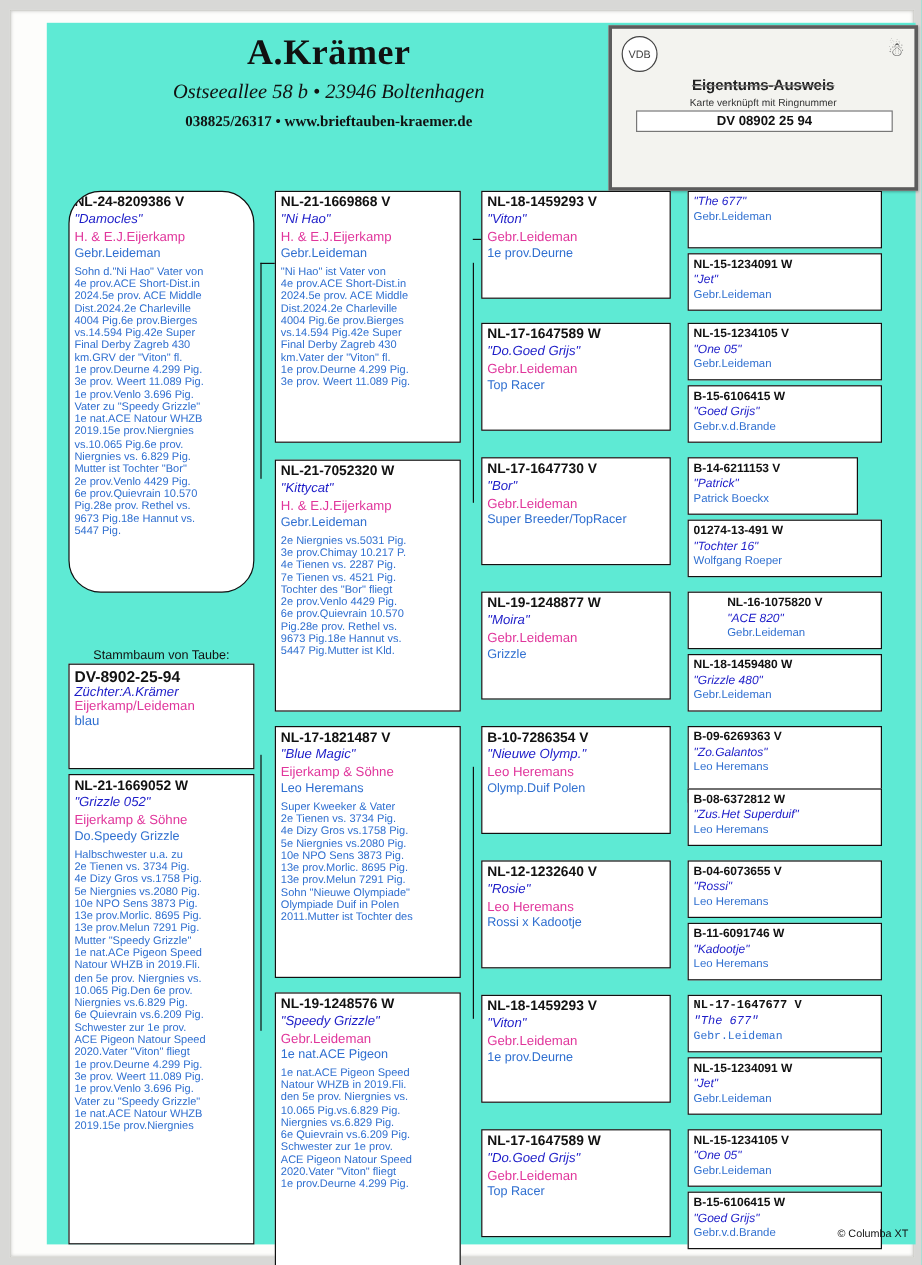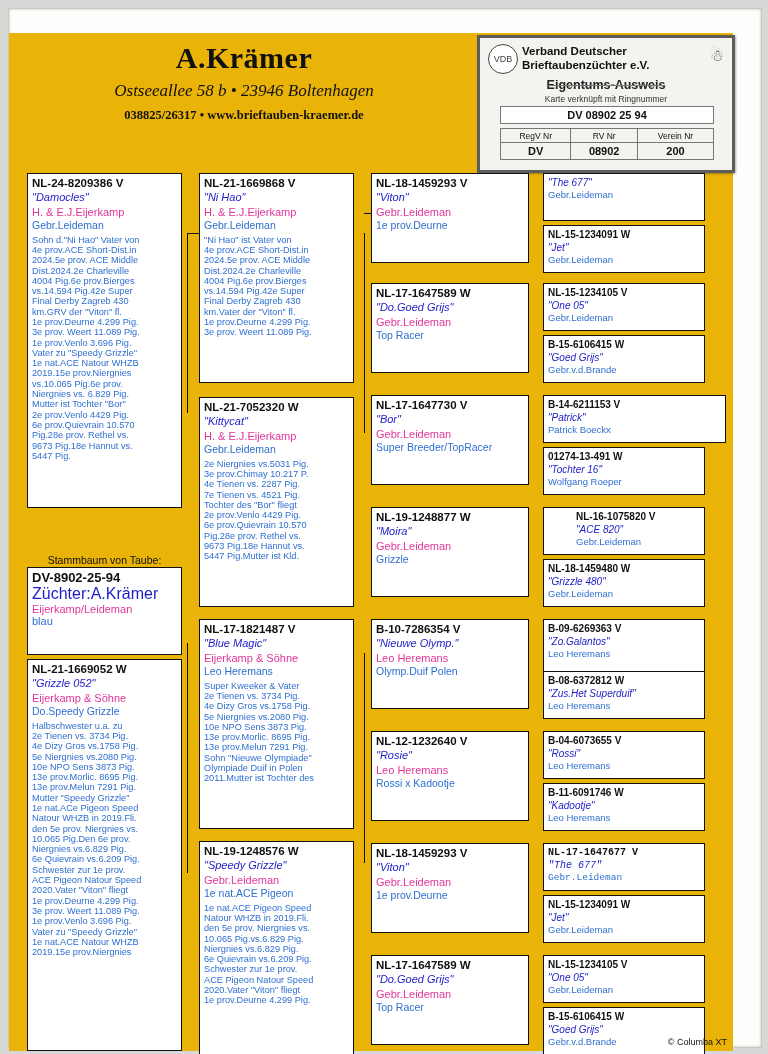--- a/index.html
+++ b/index.html
@@ -9,23 +9,22 @@
     font-family:"Liberation Sans", sans-serif;
     overflow:hidden;
   }
   .page{
     position:absolute;left:8px;top:8px;width:752px;height:1038px;
     background:#fdfdfb;
     border:1px solid #c9c9c5;
     box-shadow:0 0 3px rgba(0,0,0,.25) inset;
   }
   .sheet{
-    position:absolute;left:0;top:10px;width:724px;height:1018px;
-    background:#eab308;
-    margin-top:14px;
+    position:absolute;left:30px;top:10px;width:724px;height:1018px;
+    background:#5eead4;
   }
 
   
   .hdr{position:absolute;left:0;top:8px;width:470px;text-align:center;}
   .hdr .name{
     font-family:"Liberation Serif", serif;
     font-size:30px;font-weight:bold;letter-spacing:.5px;color:#111;
   }
   .hdr .addr{
     font-family:"Liberation Serif", serif;
@@ -88,21 +87,21 @@
   .note{font-size:9.2px;color:#2f6fd0;line-height:1.12;}
   .note-blue{font-size:10.5px;color:#2f6fd0;line-height:1.25;}
   .small-ring{font-size:10px;font-weight:bold;color:#111;line-height:1.3;}
   .small-nick{font-size:10px;font-style:italic;color:#1c1cc8;line-height:1.3;}
   .small-br{font-size:9.5px;color:#2f6fd0;line-height:1.3;}
 
   .stamm{
     position:absolute;font-size:10.5px;color:#111;text-align:center;line-height:1.3;
   }
   .owner-ring{font-size:13px;font-weight:bold;color:#111;}
-  .owner-z{font-size:16px;color:#1c1cc8;}
+  .owner-z{font-size:11px;font-style:italic;color:#1c1cc8;}
   .owner-e{font-size:11px;color:#e0359b;}
   .owner-c{font-size:11px;color:#2f6fd0;}
 
   
   .ln{position:absolute;background:#111;}
   .ln.h{height:1px;}
   .ln.v{width:1px;}
 
   .footer{
     position:absolute;right:6px;bottom:4px;font-size:9px;color:#111;
@@ -115,49 +114,34 @@
 <div class="sheet">
 
   <div class="hdr">
     <div class="name">A.Krämer</div>
     <div class="addr">Ostseeallee 58 b • 23946  Boltenhagen</div>
     <div class="contact">038825/26317   •   www.brieftauben-kraemer.de</div>
   </div>
 
   <div class="cert">
     <div class="logo">VDB</div>
-    <div class="org">Verband Deutscher Brieftaubenzüchter e.V.</div>
     <div class="bird">☃</div>
     <div class="title">Eigentums-Ausweis</div>
     <div class="sub">Karte verknüpft mit Ringnummer</div>
     <div class="ring">DV 08902 25 94</div>
-    <table>
-      <tbody>
-            <tr>
-        <td>RegV Nr</td>
-        <td>RV Nr</td>
-        <td>Verein Nr</td>
-      </tr>
-      <tr>
-        <td class="v">DV</td>
-        <td class="v">08902</td>
-        <td class="v">200</td>
-      </tr>
-    </tbody>
-        </table>
   </div>
 
   <div class="ln v" style="left:178px;top:200px;height:180px;"></div>
   <div class="ln v" style="left:178px;top:610px;height:230px;"></div>
   <div class="ln v" style="left:355px;top:200px;height:200px;"></div>
   <div class="ln v" style="left:355px;top:620px;height:210px;"></div>
   <div class="ln h" style="left:178px;top:200px;width:28px;"></div>
   <div class="ln h" style="left:355px;top:180px;width:20px;"></div>
 
-  <div class="box" style="left:18px;top:140px;width:155px;height:335px;">
+  <div class="box" style="left:18px;top:140px;width:155px;height:335px;border-radius:27px;">
     <div class="ring-no">NL-24-8209386 V</div>
     <div class="nick">"Damocles"</div>
     <div class="breeder">H. &amp; E.J.Eijerkamp</div>
     <div class="breeder2">Gebr.Leideman</div>
     <div class="note" style="white-space:pre-line;margin-top:2px;">Sohn d."Ni Hao" Vater von
 4e prov.ACE Short-Dist.in
 2024.5e prov. ACE Middle
 Dist.2024.2e Charleville
 4004 Pig.6e prov.Bierges
 vs.14.594 Pig.42e Super
@@ -348,21 +332,21 @@
   <div class="box" style="left:534px;top:250px;width:162px;height:48px;">
     <div class="small-ring">NL-15-1234105 V</div>
     <div class="small-nick">"One 05"</div>
     <div class="small-br">Gebr.Leideman</div>
   </div>
   <div class="box" style="left:534px;top:302px;width:162px;height:48px;">
     <div class="small-ring">B-15-6106415 W</div>
     <div class="small-nick">"Goed Grijs"</div>
     <div class="small-br">Gebr.v.d.Brande</div>
   </div>
-  <div class="box" style="left:534px;top:362px;width:183px;height:48px;">
+  <div class="box" style="left:534px;top:362px;width:142px;height:48px;">
     <div class="small-ring">B-14-6211153 V</div>
     <div class="small-nick">"Patrick"</div>
     <div class="small-br">Patrick Boeckx</div>
   </div>
   <div class="box" style="left:534px;top:414px;width:162px;height:48px;">
     <div class="small-ring">01274-13-491 W</div>
     <div class="small-nick">"Tochter 16"</div>
     <div class="small-br">Wolfgang Roeper</div>
   </div>
   <div class="box" style="left:534px;top:474px;width:162px;height:48px;padding-left:32px;">

